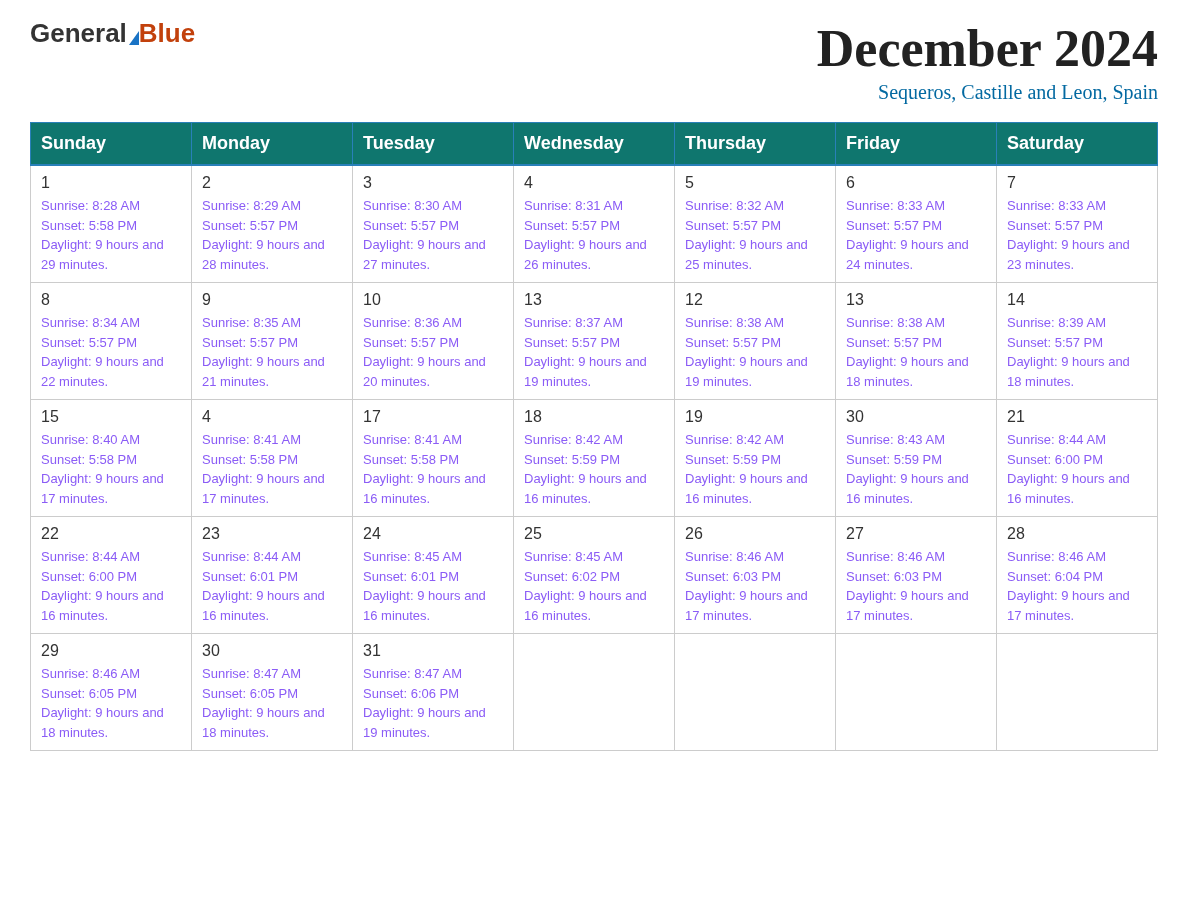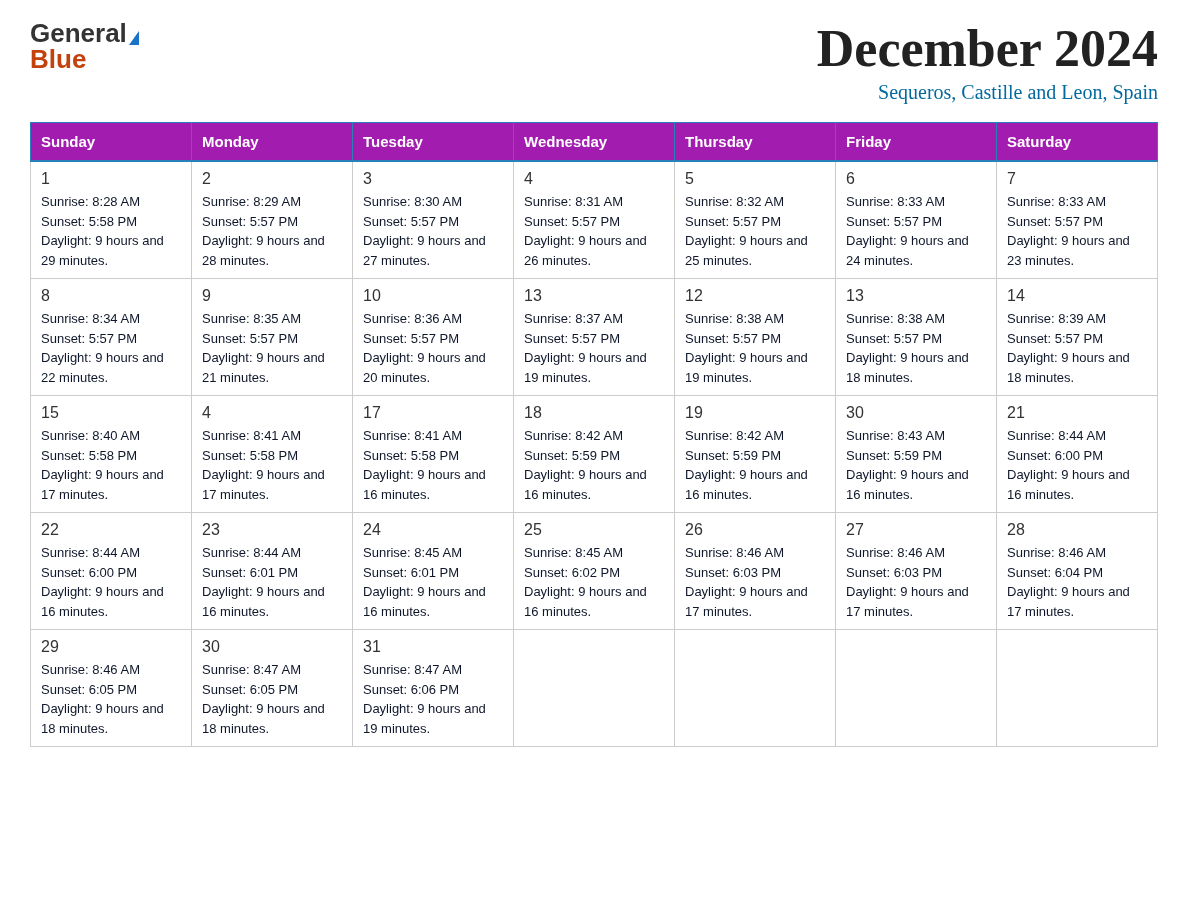--- a/index.html
+++ b/index.html
@@ -12,21 +12,21 @@
       padding: 20px 30px;
     }
     .header {
       display: flex;
       justify-content: space-between;
       align-items: flex-start;
       margin-bottom: 18px;
     }
     .logo {
       display: flex;
-      flex-direction: column;
+      flex-direction: row;
       align-items: flex-start;
     }
     .logo-general {
       font-size: 26px;
       font-weight: bold;
       color: #333;
       line-height: 1;
     }
     .logo-blue {
       font-size: 26px;
@@ -57,23 +57,23 @@
       font-size: 20px;
       color: #0369a1;
       margin-top: 4px;
     }
     .calendar-table {
       width: 100%;
       border-collapse: collapse;
       table-layout: fixed;
     }
     .calendar-table th {
-      background-color: #a21caf;
+      background-color: #0f766e;
       color: #fff;
-      font-size: 15px;
+      font-size: 18px;
       font-weight: bold;
       padding: 10px 10px;
       text-align: left;
       border: 1px solid #2980b9;
     }
     .calendar-table td {
       border: 1px solid #ccc;
       vertical-align: top;
       padding: 8px 10px;
       height: 110px;
@@ -86,21 +86,21 @@
     .day-number {
       font-size: 16px;
       font-weight: normal;
       color: #333;
       display: block;
       margin-bottom: 4px;
     }
     .day-info {
       font-size: 13px;
       line-height: 1.5;
-      color: #0f172a;
+      color: #8b5cf6;
     }
     tbody tr:first-child td {
       border-top: 2px solid #2980b9;
     }
     
     .week-row td {
       background: #fff;
     }
   </style>
 </head>

